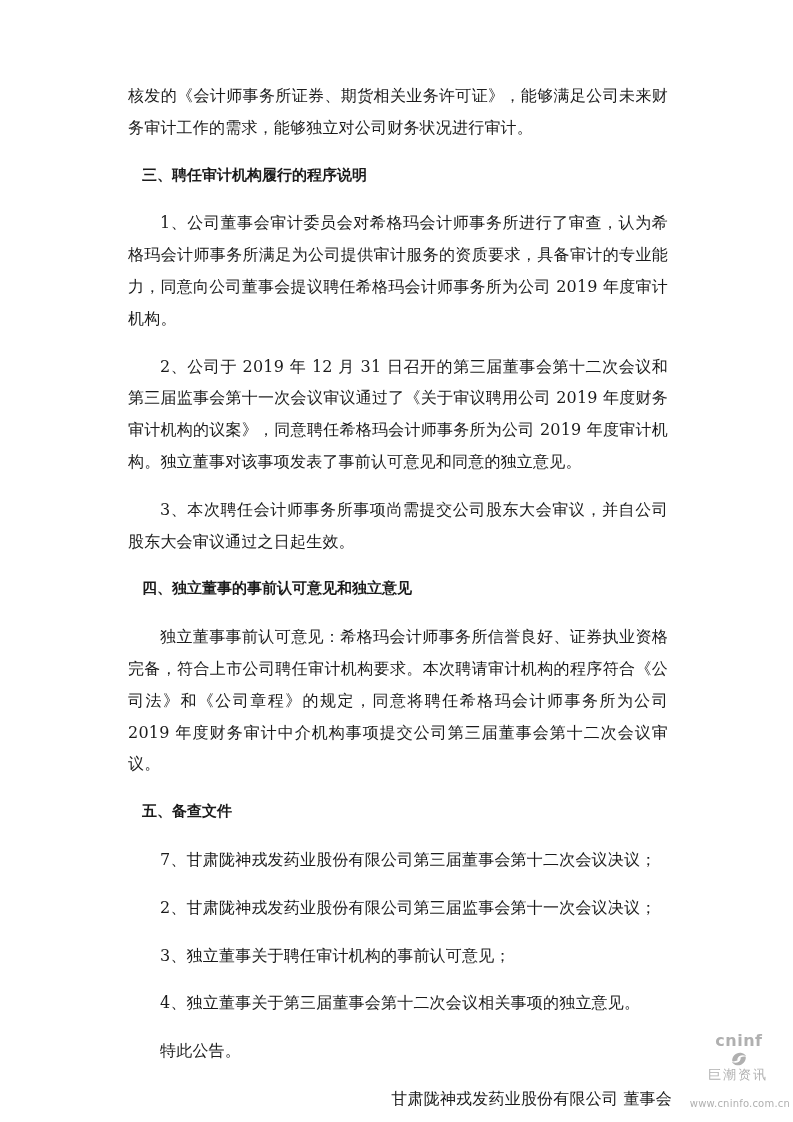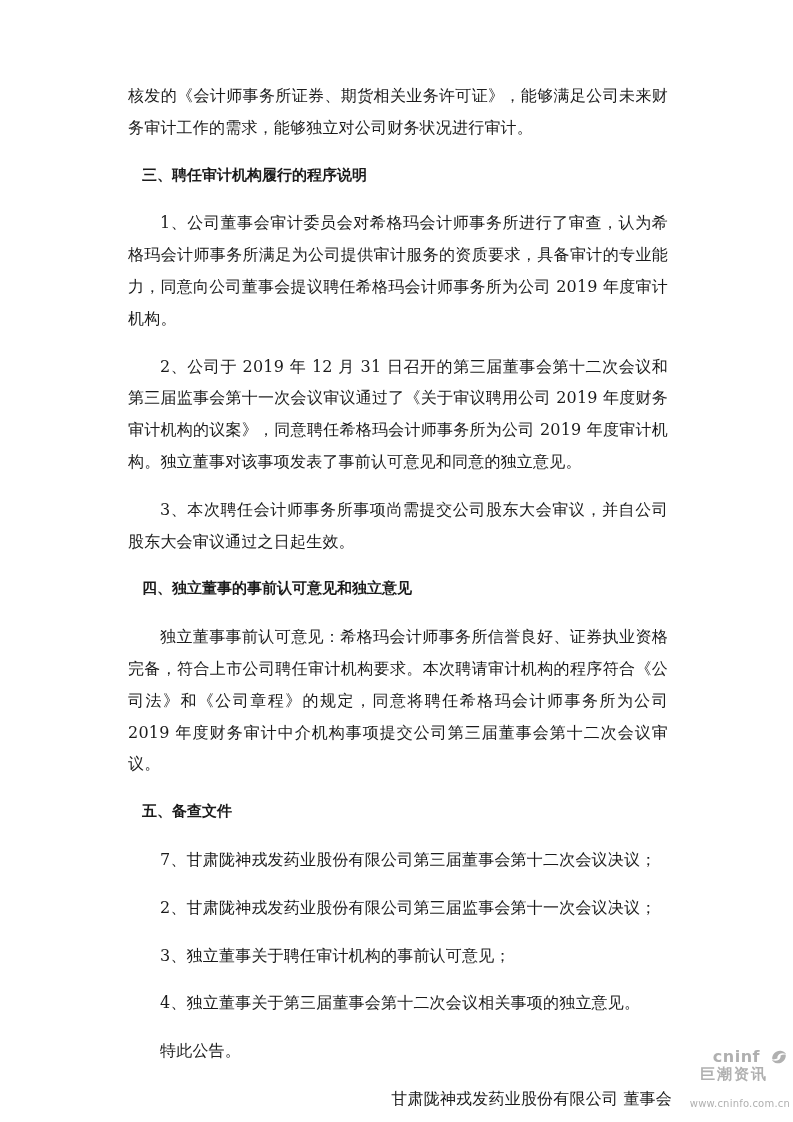--- a/index.html
+++ b/index.html
@@ -49,35 +49,35 @@
     position: absolute;
     right: 3px; bottom: 13px;
     text-align: right;
     color: #b0b0b0;
     font-family: "DejaVu Sans", "Liberation Sans", sans-serif;
     line-height: 1.1;
     user-select: none;
   }
   .cninfo-brand-row {
     display: flex;
-    align-items: flex-start;
+    align-items: center;
     justify-content: flex-end;
-    gap: 10px;
+    gap: 0;
     padding-right: 2px;
+    flex-direction: column;
   }
   .cninfo-brand {
     font-size: 16px;
     font-weight: bold;
     letter-spacing: 0.5px;
   }
   .cninfo-cn {
-    font-size: 15px;
+    font-size: 13px;
     letter-spacing: 2px;
     padding-right: 22px;
-    font-weight: bold;
   }
   .cninfo-url {
     font-size: 10px;
     letter-spacing: 0.2px;
     margin-top: 16px;
   }
 </style>
 </head>
 <body>
 

